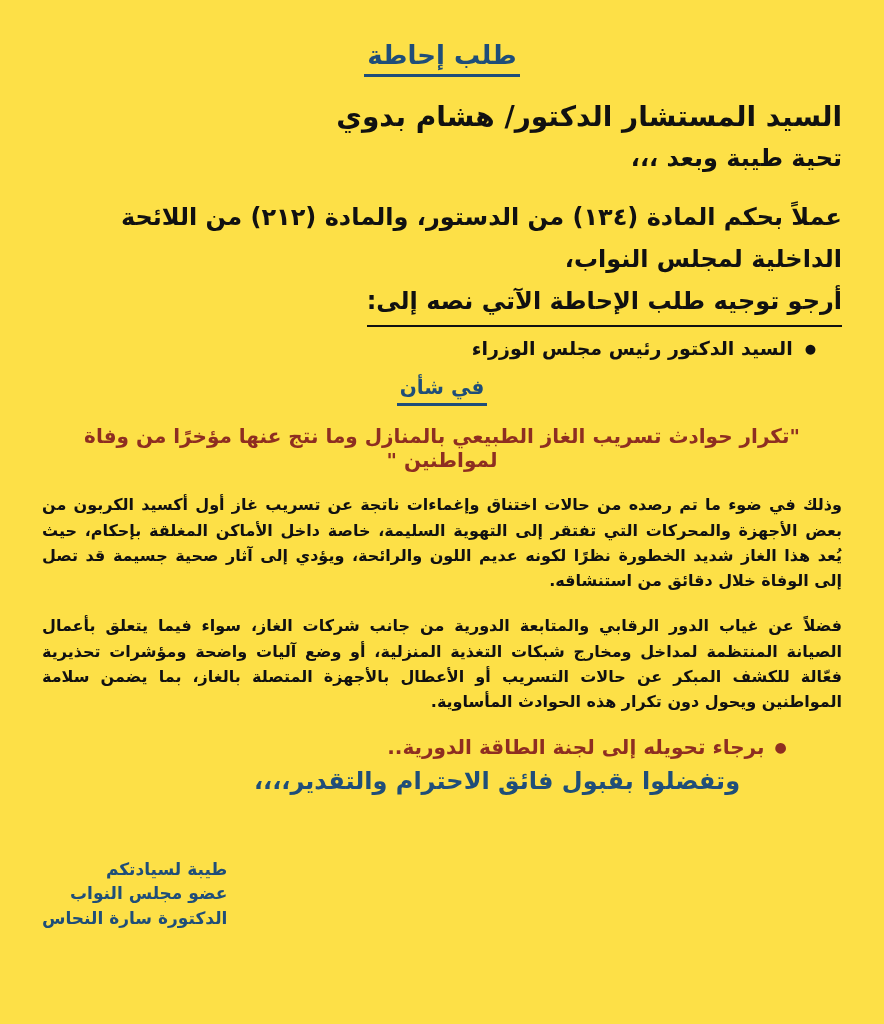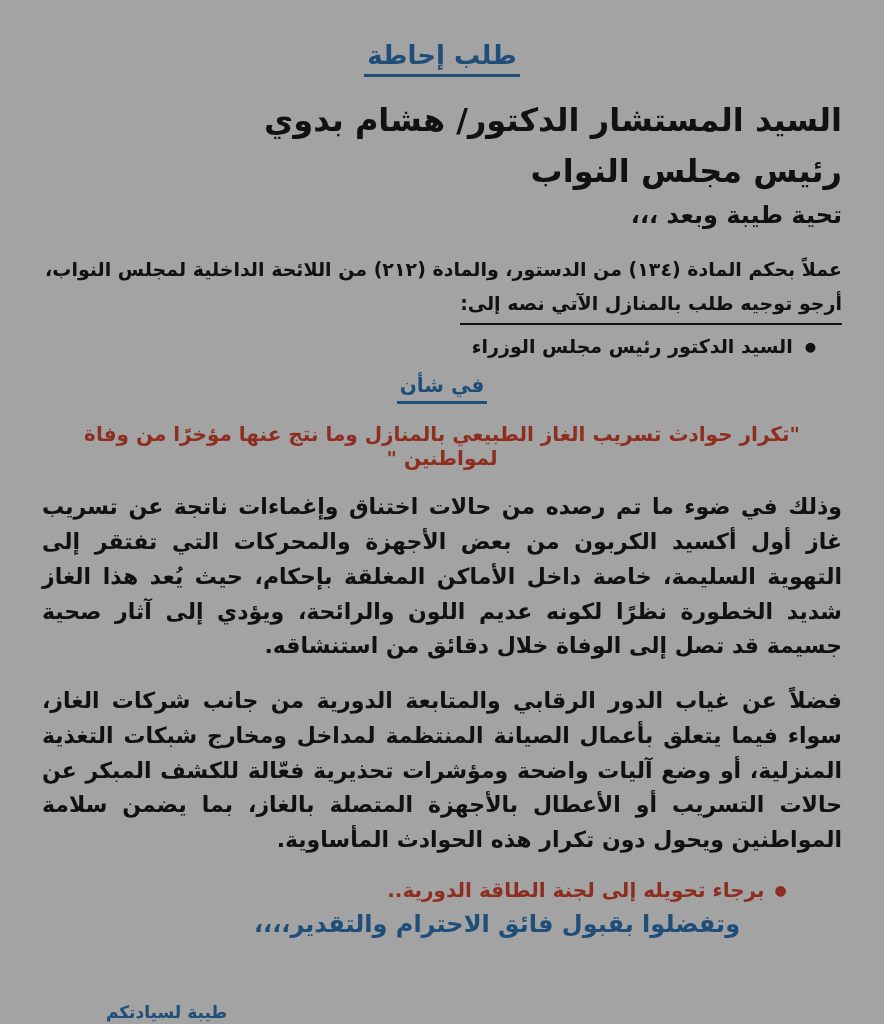--- a/index.html
+++ b/index.html
@@ -10,48 +10,48 @@
     overflow: hidden;
     font-family: "DejaVu Sans", sans-serif;
     font-weight: bold;
     color: #111111;
     direction: rtl;
   }
   .page {
     width: 100%;
     height: 100%;
     padding: 40px 42px 0 42px;
-    background: #a3a3a3;
+    background: #fde047;
   }
 
   .doc-title {
     text-align: center;
     font-size: 26px;
     color: #1F4E79;
     margin-bottom: 18px;
   }
   .u-thick {
     display: inline-block;
     border-bottom: 3px solid currentColor;
     padding: 0 3px 4px 3px;
   }
   .addressee .name-line {
-    font-size: 32px;
+    font-size: 28px;
     line-height: 1.6;
     text-align: right;
     color: #111111;
   }
   .greeting {
     font-size: 24px;
     margin-top: 4px;
     text-align: right;
   }
   .intro {
     margin-top: 24px;
-    font-size: 19px;
+    font-size: 24px;
     line-height: 1.75;
     text-align: right;
   }
   .u-request {
     display: inline-block;
     border-bottom: 2px solid #111111;
     padding-bottom: 3px;
   }
   .recipients {
     list-style: none;
@@ -74,21 +74,21 @@
     margin-top: 14px;
   }
   .subject-title {
     text-align: center;
     font-size: 20px;
     color: #8E2E21;
     margin-top: 18px;
   }
   .body-par {
     margin-top: 20px;
-    font-size: 22px;
+    font-size: 16px;
     line-height: 1.58;
     text-align: justify;
   }
   .referral {
     margin-top: 20px;
     font-size: 20px;
     color: #8E2E21;
     text-align: center;
     position: relative;
     right: -145px;
@@ -113,27 +113,26 @@
 </style>
 </head>
 <body>
 
 <div class="page">
 
   <h1 class="doc-title"><span class="u-thick">طلب إحاطة</span></h1>
 
   <div class="addressee">
     <div class="name-line">السيد المستشار الدكتور/ هشام بدوي</div>
-    <div class="name-line">رئيس مجلس النواب</div>
     <div class="greeting">تحية طيبة وبعد ،،،</div>
   </div>
 
   <p class="intro">
     <span>عملاً بحكم المادة (١٣٤) من الدستور، والمادة (٢١٢) من اللائحة الداخلية لمجلس النواب،</span><br>
-    <span class="u-request">أرجو توجيه طلب بالمنازل الآتي نصه إلى:</span>
+    <span class="u-request">أرجو توجيه طلب الإحاطة الآتي نصه إلى:</span>
   </p>
 
   <ul class="recipients">
     <li>
       <span class="dot">●</span><span>السيد الدكتور رئيس مجلس الوزراء</span>
     </li>
   </ul>
 
   <div class="subject-heading"><span class="u-thick">في شأن</span></div>
 

